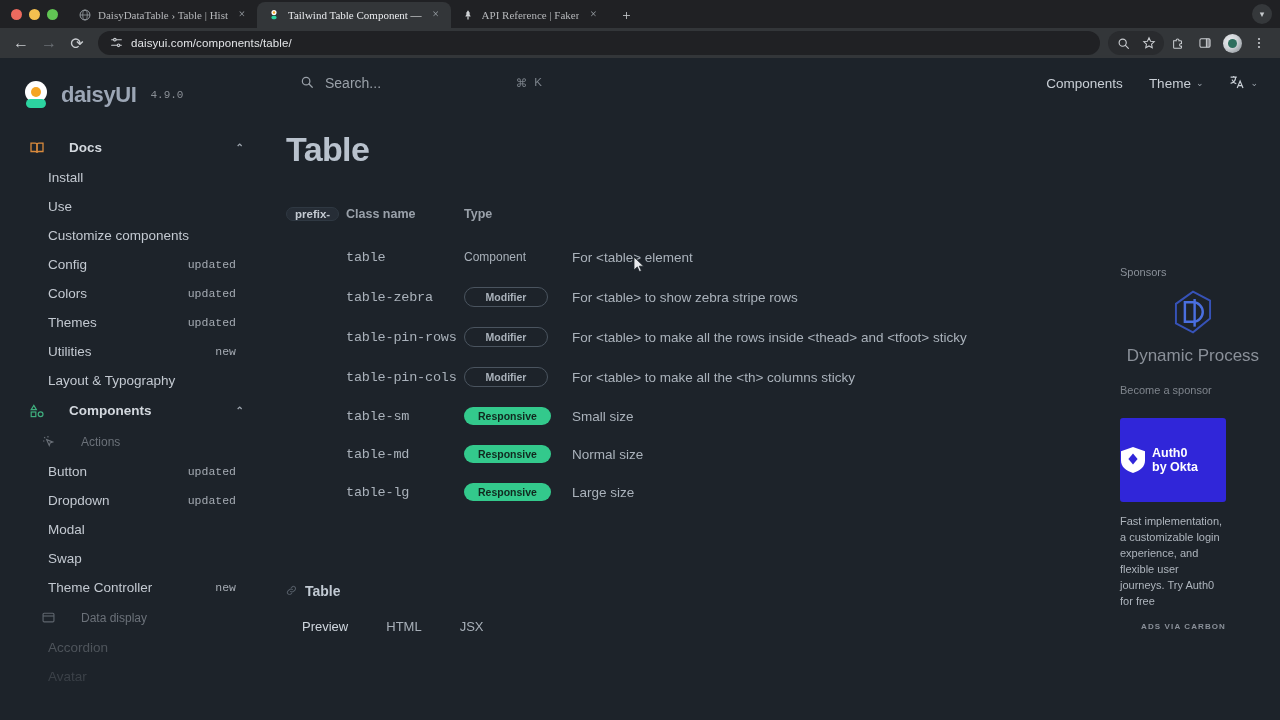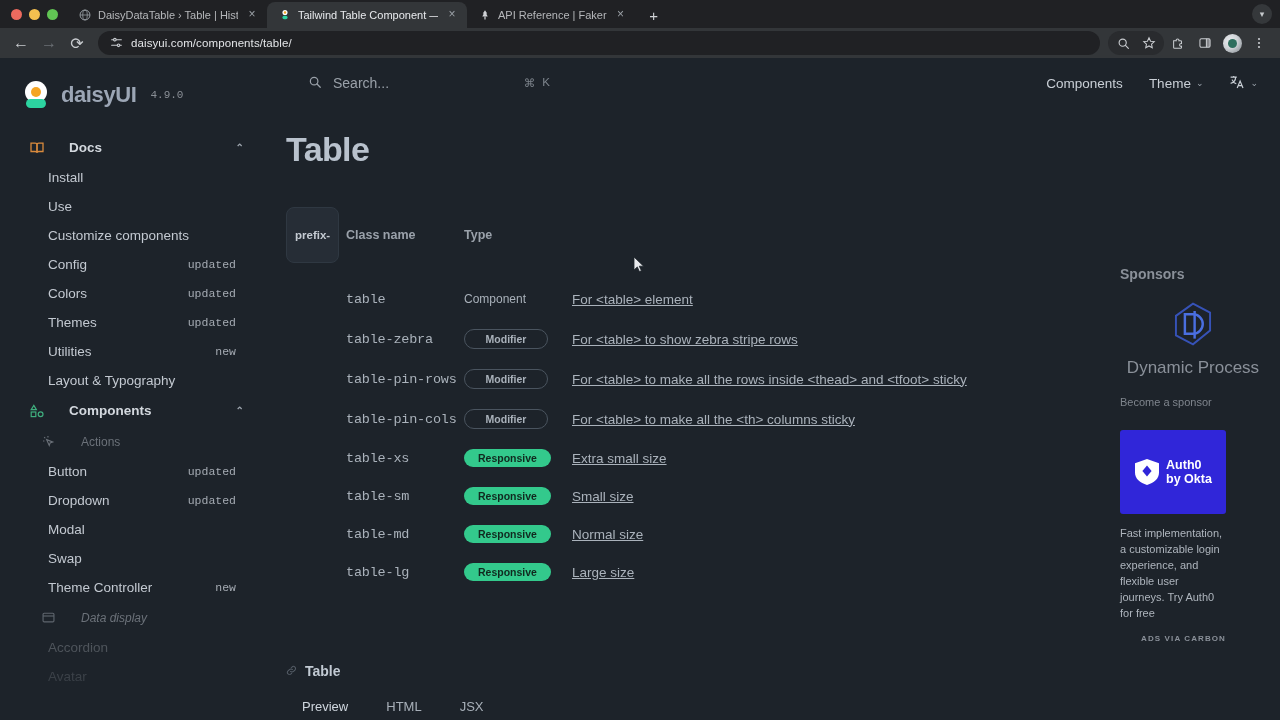--- a/index.html
+++ b/index.html
@@ -9,21 +9,21 @@
     background: #1d232a;
     font-family: "Liberation Sans", sans-serif;
     -webkit-font-smoothing: antialiased;
   }
 
   
   .browser { width: 1280px; height: 720px; display: flex; flex-direction: column; }
 
   .tabstrip {
     height: 28px; background: #202124; display: flex; align-items: flex-end;
-    padding-left: 8px; flex: 0 0 28px; position: relative;
+    padding-left: 8px; flex: 0 0 28px; position: relative; font-family: Liberation Serif, serif;
   }
   .traffic { display: flex; align-items: center; gap: 7px; height: 28px; padding: 0 9px 0 3px; }
   .dot { width: 11px; height: 11px; border-radius: 50%; }
   .dot.red { background: #ed6a5e; }
   .dot.yellow { background: #f4bf4f; }
   .dot.green { background: #61c554; }
 
   .tab {
     height: 26px; display: flex; align-items: center; gap: 7px;
     padding: 0 8px 0 11px; border-radius: 8px 8px 0 0;
@@ -123,21 +123,21 @@
   .sidebar-fade {
     position: absolute; left: 0; right: 0; bottom: 0; height: 90px;
     background: linear-gradient(to bottom, rgba(29,35,42,0), rgba(29,35,42,1));
     pointer-events: none;
   }
 
   
   .main-wrap { flex: 1 1 auto; display: flex; position: relative; min-width: 0; }
 
   .topbar {
-    position: absolute; top: 0; left: 12px; right: 0; height: 50px;
+    position: absolute; top: 0; left: 4px; right: 0; height: 50px;
     display: flex; align-items: center; padding: 0 22px 0 0; z-index: 5;
   }
   .search {
     display: flex; align-items: center; gap: 11px; height: 36px;
     width: 270px; padding: 0 14px 0 14px; color: #9aa1a9; font-size: 14px; margin-left: 18px;
   }
   .search .kbd-grp { margin-left: auto; display: flex; gap: 7px; color: #7d848c; font-size: 11.5px; }
   .topnav { margin-left: auto; display: flex; align-items: center; gap: 26px; color: #c9cfd6; font-size: 13.5px; }
   .topnav .with-chev { display: flex; align-items: center; gap: 5px; }
   .chev-sm { font-size: 9px; color: #9aa2ab; }
@@ -153,59 +153,59 @@
   .page-desc { font-size: 14.5px; color: #a9b1ba; margin-bottom: 28px; }
 
   
   .cls-table { width: 100%; border-collapse: collapse; }
   .cls-table thead th {
     text-align: left; font-size: 12.5px; font-weight: 600; color: #9aa1aa;
     padding: 8px 0 16px 0; vertical-align: middle;
   }
   .prefix-chip {
     display: inline-block; background: #262d36; border: 1px solid #2f3842;
-    border-radius: 8px; padding: 21px 8px; font-size: 11.5px; color: #c4cad2;
+    border-radius: 8px; padding: 0 8px; font-size: 11.5px; color: #c4cad2;
     font-family: "Liberation Sans", sans-serif;
   }
   .col-prefix { width: 60px; }
   .col-class { width: 118px; margin-left: 17px; }
   .col-type { width: 108px; }
   .cls-table tbody td {
     padding: 10px 0; font-size: 13.5px; color: #aab2bb; vertical-align: middle;
   }
   td.cls-name {
     font-family: "Liberation Mono", monospace; font-size: 13px; color: #c2c9d1; letter-spacing: -0.2px;
   }
   .badge {
     display: inline-block; border-radius: 999px; font-size: 10.5px; font-weight: 600;
     padding: 3px 14px; text-align: center; min-width: 84px;
   }
   .badge-plain { color: #a8b0b9; font-weight: 400; font-size: 12px; padding: 3px 0; min-width: 0; }
   .badge-modifier { border: 1px solid #4a545f; color: #aab2bb; background: transparent; }
   .badge-responsive { background: #33c98c; color: #11291f; }
-  .cls-desc { color: #a7aeb7; font-size: 13px; text-decoration: underline; }
+  .cls-desc { color: #a7aeb7; font-size: 13px; }
 
   
   .example { margin-top: 72px; }
   .example-head { display: flex; align-items: center; gap: 8px; font-size: 14px; font-weight: 700; color: #c2cad3; }
   .link-ico { color: #545c66; font-size: 11px; }
   .tabs-row { display: flex; gap: 18px; margin-top: 14px; padding-left: 6px; }
   .tab-pill { font-size: 13px; color: #a8b0b9; padding: 6px 10px; border-radius: 6px; }
   .tab-pill.active { color: #cfd6de; }
 
   
   .rail { width: 160px; flex: 0 0 160px; padding: 208px 14px 0 0; }
-  .rail-title { font-size: 14px; color: #8a9099; margin-bottom: 16px; font-weight: bold; }
+  .rail-title { font-size: 11px; color: #8a9099; margin-bottom: 8px; }
   .sponsor-logo { width: 100%; display: flex; justify-content: center; margin-bottom: 8px; }
   .sponsor-name { font-size: 17px; color: #8a9099; text-align: center; margin-bottom: 18px; }
   .become-sponsor { font-size: 11px; color: #7f858d; margin-bottom: 22px; }
   .ad-card { width: 106px; }
   .ad-img {
     width: 106px; height: 84px; background: #3026d9; border-radius: 3px;
-    display: flex; align-items: center; justify-content: center; gap: 6px;
+    display: flex; align-items: center; gap: 6px;
   }
   .ad-shield { width: 26px; height: 28px; flex: 0 0 26px; }
   .ad-brand { color: #fff; font-size: 12.5px; font-weight: 700; line-height: 1.15; }
   .ad-text { font-size: 11px; color: #aeb5bd; line-height: 1.45; margin-top: 12px; }
   .ad-via { font-size: 8px; letter-spacing: 1.1px; color: #8a9099; font-weight: 700; text-align: right; margin-top: 12px; }
 
   .cursor { position: absolute; left: 633px; top: 198px; width: 12px; height: 18px; pointer-events: none; z-index: 40; }
 </style>
 </head>
 <body>
@@ -413,21 +413,21 @@
         </div>
         <div class="nav-item">
           <span>Swap</span>
           <span class="badge-txt"></span>
         </div>
         <div class="nav-item">
           <span>Theme Controller</span>
           <span class="badge-txt">new</span>
         </div>
 
-        <div class="nav-group-head muted" style="padding-left:40px;font-style:italic;">
+        <div class="nav-group-head muted" style="padding-left:40px;">
           <span class="nav-icon">
             <svg width="15" height="15" viewBox="0 0 16 16" fill="none" stroke="#5f666e" stroke-width="1.2">
                 <rect x="2.2" y="3.4" width="11.6" height="9.2" rx="1.2"></rect>
                 <line x1="2.2" y1="6.4" x2="13.8" y2="6.4"></line>
               </svg>
           </span>
           <span>Data display</span>
         </div>
         <div class="nav-item faded">
           <span>Accordion</span>
@@ -508,26 +508,20 @@
                 <td></td>
                 <td class="cls-name">table-pin-rows</td>
                 <td><span class="badge badge-modifier">Modifier</span></td>
                 <td class="cls-desc">For &lt;table&gt; to make all the rows inside &lt;thead&gt; and &lt;tfoot&gt; sticky</td>
               </tr>
               <tr>
                 <td></td>
                 <td class="cls-name">table-pin-cols</td>
                 <td><span class="badge badge-modifier">Modifier</span></td>
                 <td class="cls-desc">For &lt;table&gt; to make all the &lt;th&gt; columns sticky</td>
-              </tr>
-              <tr>
-                <td></td>
-                <td class="cls-name">table-xs</td>
-                <td><span class="badge badge-responsive">Responsive</span></td>
-                <td class="cls-desc">Extra small size</td>
               </tr>
               <tr>
                 <td></td>
                 <td class="cls-name">table-sm</td>
                 <td><span class="badge badge-responsive">Responsive</span></td>
                 <td class="cls-desc">Small size</td>
               </tr>
               <tr>
                 <td></td>
                 <td class="cls-name">table-md</td>

